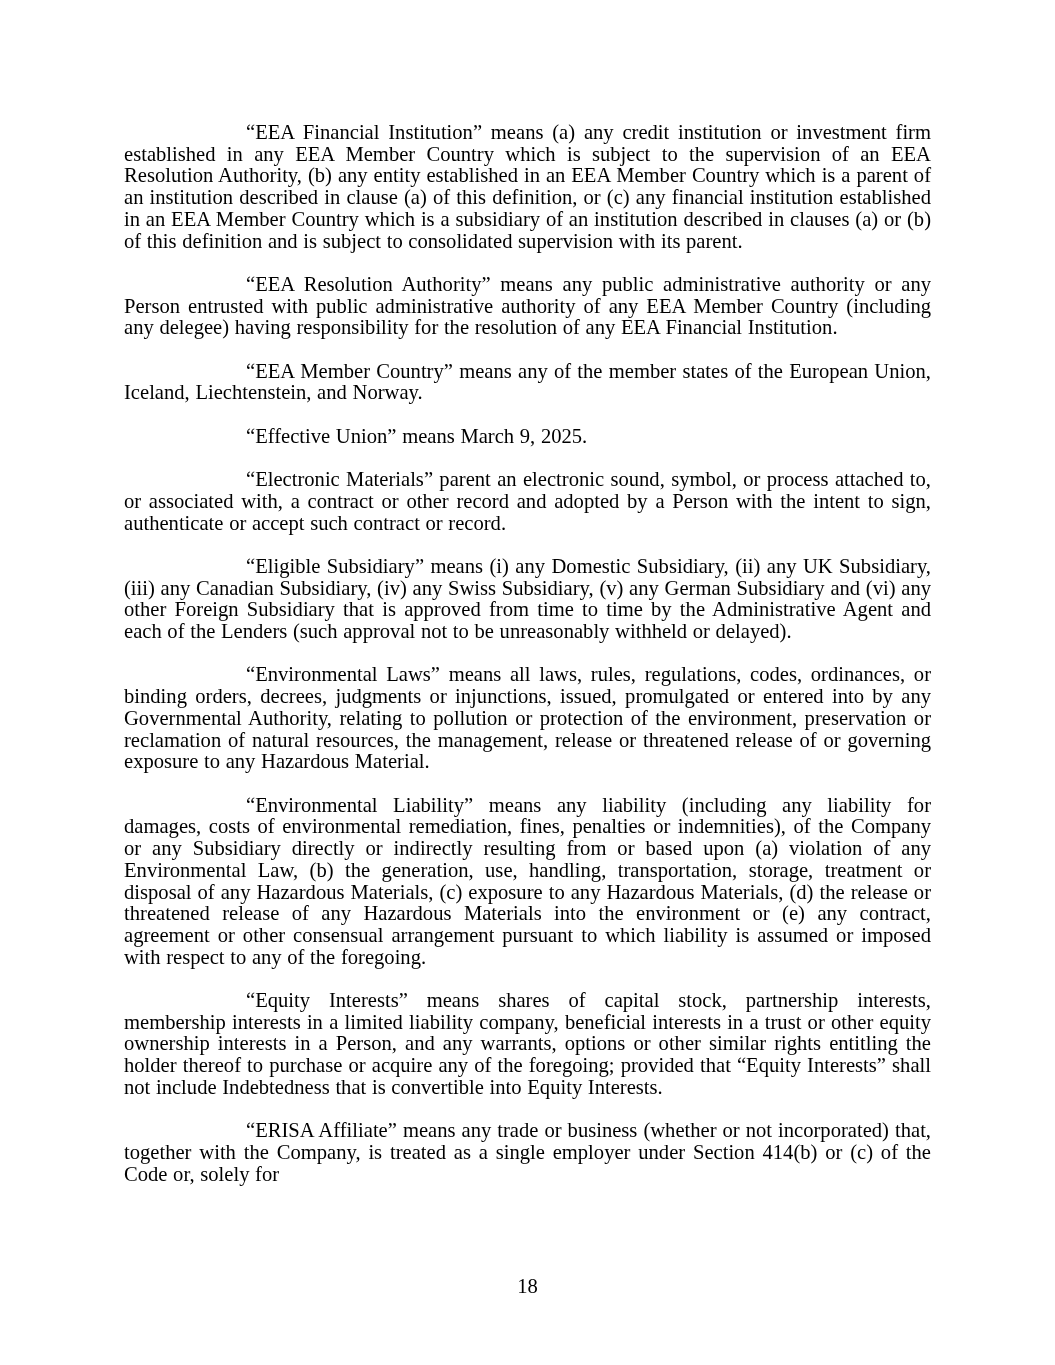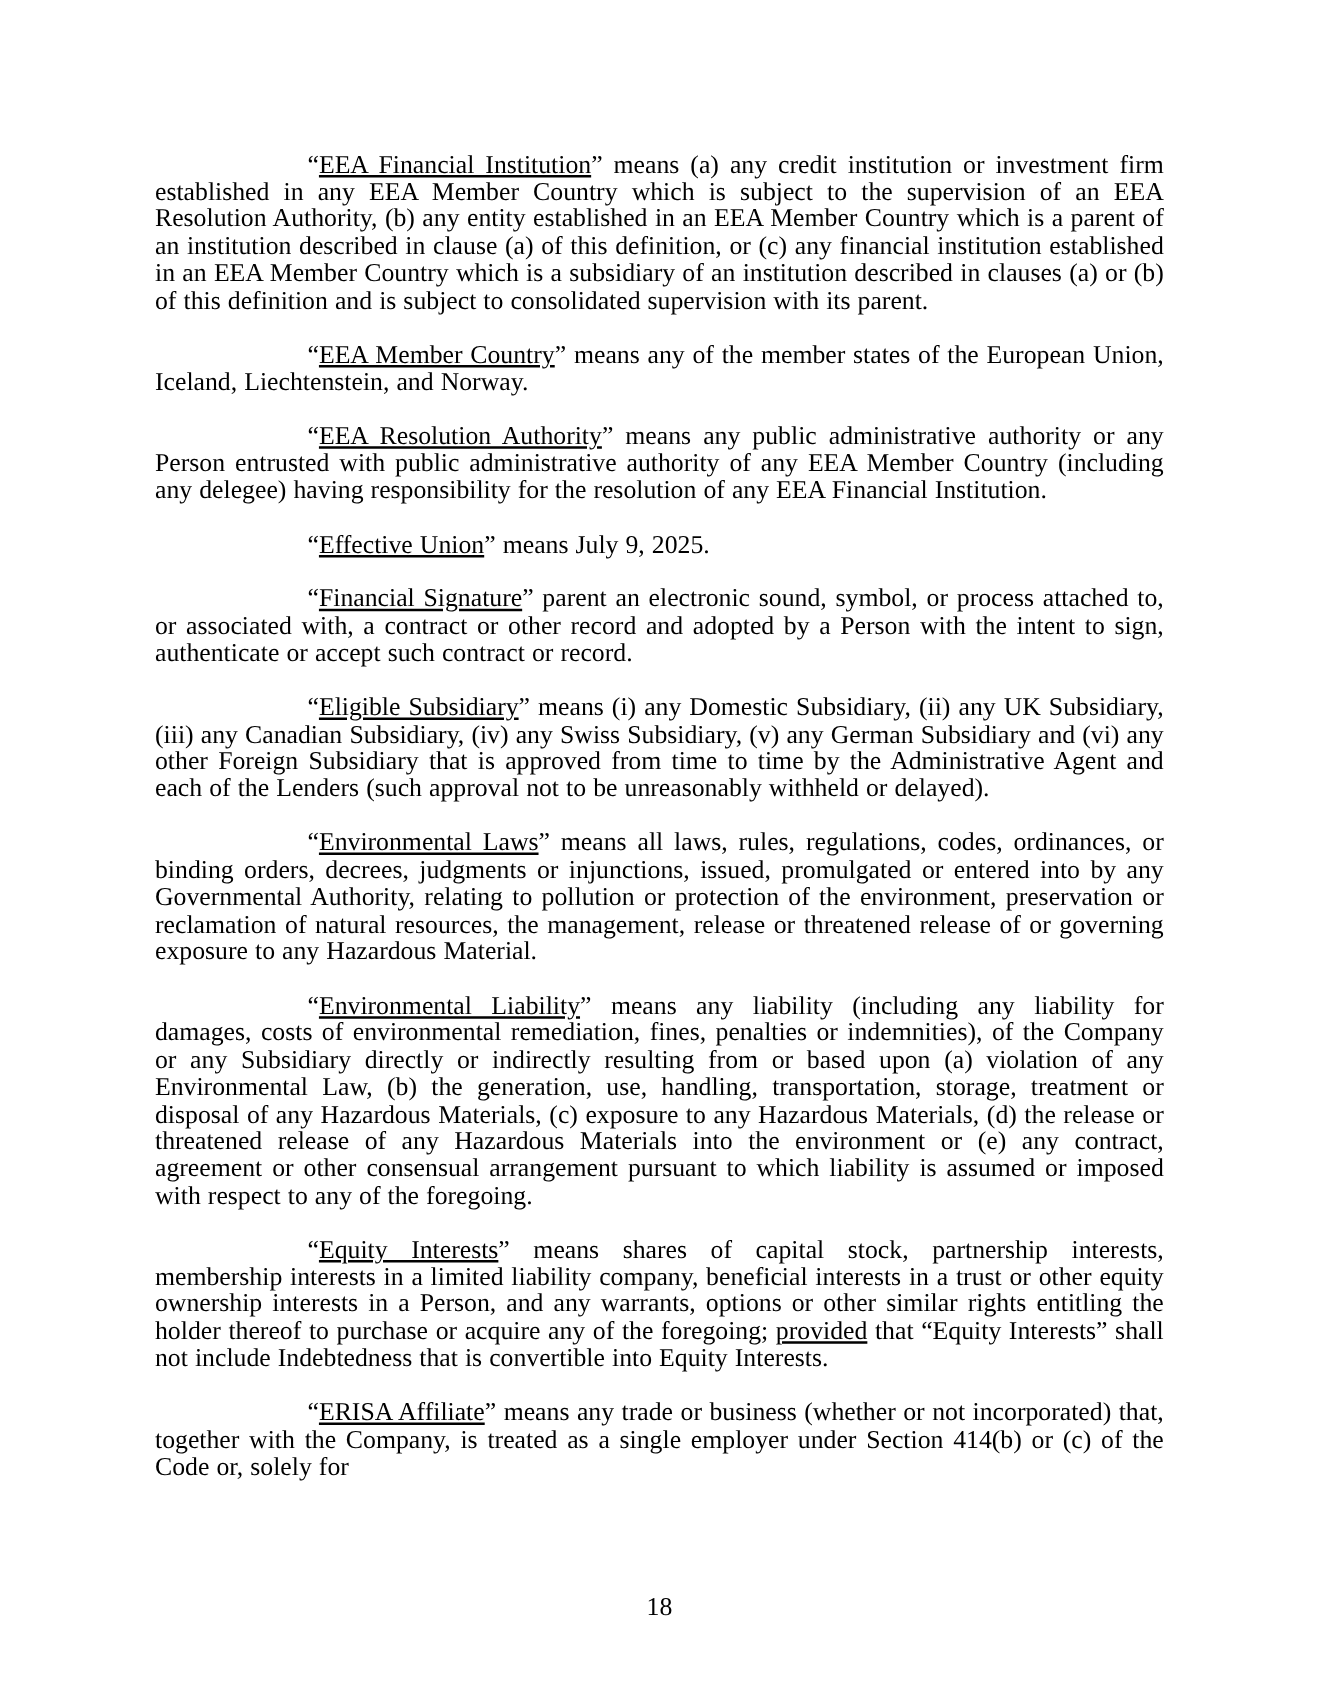--- a/index.html
+++ b/index.html
@@ -25,43 +25,42 @@
   .para {
     margin: 0 0 21.7px 0;
     font-size: 20.6px;
     line-height: 21.7px;
     text-align: justify;
     text-indent: 122px;
     word-spacing: 0.5px;
   }
   .para:last-child { margin-bottom: 5px; }
   .defined-term {
-    text-decoration: underline;
     text-underline-offset: 2px;
   }
   .page-number {
     position: absolute;
     top: 1276px;
     left: 0;
     width: 100%;
     text-align: center;
     font-size: 20.6px;
     line-height: 21.7px;
   }
 </style>
 </head>
 <body>
 
 <div class="page">
   <div class="content">
       <p class="para"><span>“</span><span class="defined-term">EEA Financial Institution</span><span>” means (a) any credit institution or investment firm established in any EEA Member Country which is subject to the supervision of an EEA Resolution Authority, (b) any entity established in an EEA Member Country which is a parent of an institution described in clause (a) of this definition, or (c) any financial institution established in an EEA Member Country which is a subsidiary of an institution described in clauses (a) or (b) of this definition and is subject to consolidated supervision with its parent.</span></p>
+      <p class="para"><span>“</span><span class="defined-term">EEA Resolution Authority</span><span>” means any public administrative authority or any Person entrusted with public administrative authority of any EEA Member Country (including any delegee) having responsibility for the resolution of any EEA Financial Institution.</span></p>
       <p class="para"><span>“</span><span class="defined-term">EEA Member Country</span><span>” means any of the member states of the European Union, Iceland, Liechtenstein, and Norway.</span></p>
-      <p class="para"><span>“</span><span class="defined-term">EEA Resolution Authority</span><span>” means any public administrative authority or any Person entrusted with public administrative authority of any EEA Member Country (including any delegee) having responsibility for the resolution of any EEA Financial Institution.</span></p>
-      <p class="para"><span>“</span><span class="defined-term">Effective Union</span><span>” means July 9, 2025.</span></p>
-      <p class="para"><span>“</span><span class="defined-term">Financial Signature</span><span>” parent an electronic sound, symbol, or process attached to, or associated with, a contract or other record and adopted by a Person with the intent to sign, authenticate or accept such contract or record.</span></p>
+      <p class="para"><span>“</span><span class="defined-term">Effective Union</span><span>” means March 9, 2025.</span></p>
+      <p class="para"><span>“</span><span class="defined-term">Electronic Materials</span><span>” parent an electronic sound, symbol, or process attached to, or associated with, a contract or other record and adopted by a Person with the intent to sign, authenticate or accept such contract or record.</span></p>
       <p class="para"><span>“</span><span class="defined-term">Eligible Subsidiary</span><span>” means (i) any Domestic Subsidiary, (ii) any UK Subsidiary, (iii) any Canadian Subsidiary, (iv) any Swiss Subsidiary, (v) any German Subsidiary and (vi) any other Foreign Subsidiary that is approved from time to time by the Administrative Agent and each of the Lenders (such approval not to be unreasonably withheld or delayed).</span></p>
       <p class="para"><span>“</span><span class="defined-term">Environmental Laws</span><span>” means all laws, rules, regulations, codes, ordinances, or binding orders, decrees, judgments or injunctions, issued, promulgated or entered into by any Governmental Authority, relating to pollution or protection of the environment, preservation or reclamation of natural resources, the management, release or threatened release of or governing exposure to any Hazardous Material.</span></p>
       <p class="para"><span>“</span><span class="defined-term">Environmental Liability</span><span>” means any liability (including any liability for damages, costs of environmental remediation, fines, penalties or indemnities), of the Company or any Subsidiary directly or indirectly resulting from or based upon (a) violation of any Environmental Law, (b) the generation, use, handling, transportation, storage, treatment or disposal of any Hazardous Materials, (c) exposure to any Hazardous Materials, (d) the release or threatened release of any Hazardous Materials into the environment or (e) any contract, agreement or other consensual arrangement pursuant to which liability is assumed or imposed with respect to any of the foregoing.</span></p>
       <p class="para"><span>“</span><span class="defined-term">Equity Interests</span><span>” means shares of capital stock, partnership interests, membership interests in a limited liability company, beneficial interests in a trust or other equity ownership interests in a Person, and any warrants, options or other similar rights entitling the holder thereof to purchase or acquire any of the foregoing; </span><span class="defined-term">provided</span><span> that “Equity Interests” shall not include Indebtedness that is convertible into Equity Interests.</span></p>
       <p class="para"><span>“</span><span class="defined-term">ERISA Affiliate</span><span>” means any trade or business (whether or not incorporated) that, together with the Company, is treated as a single employer under Section 414(b) or (c) of the Code or, solely for</span></p>
     </div>
   <div class="page-number">18</div>
 </div>
 
 </body></html>

